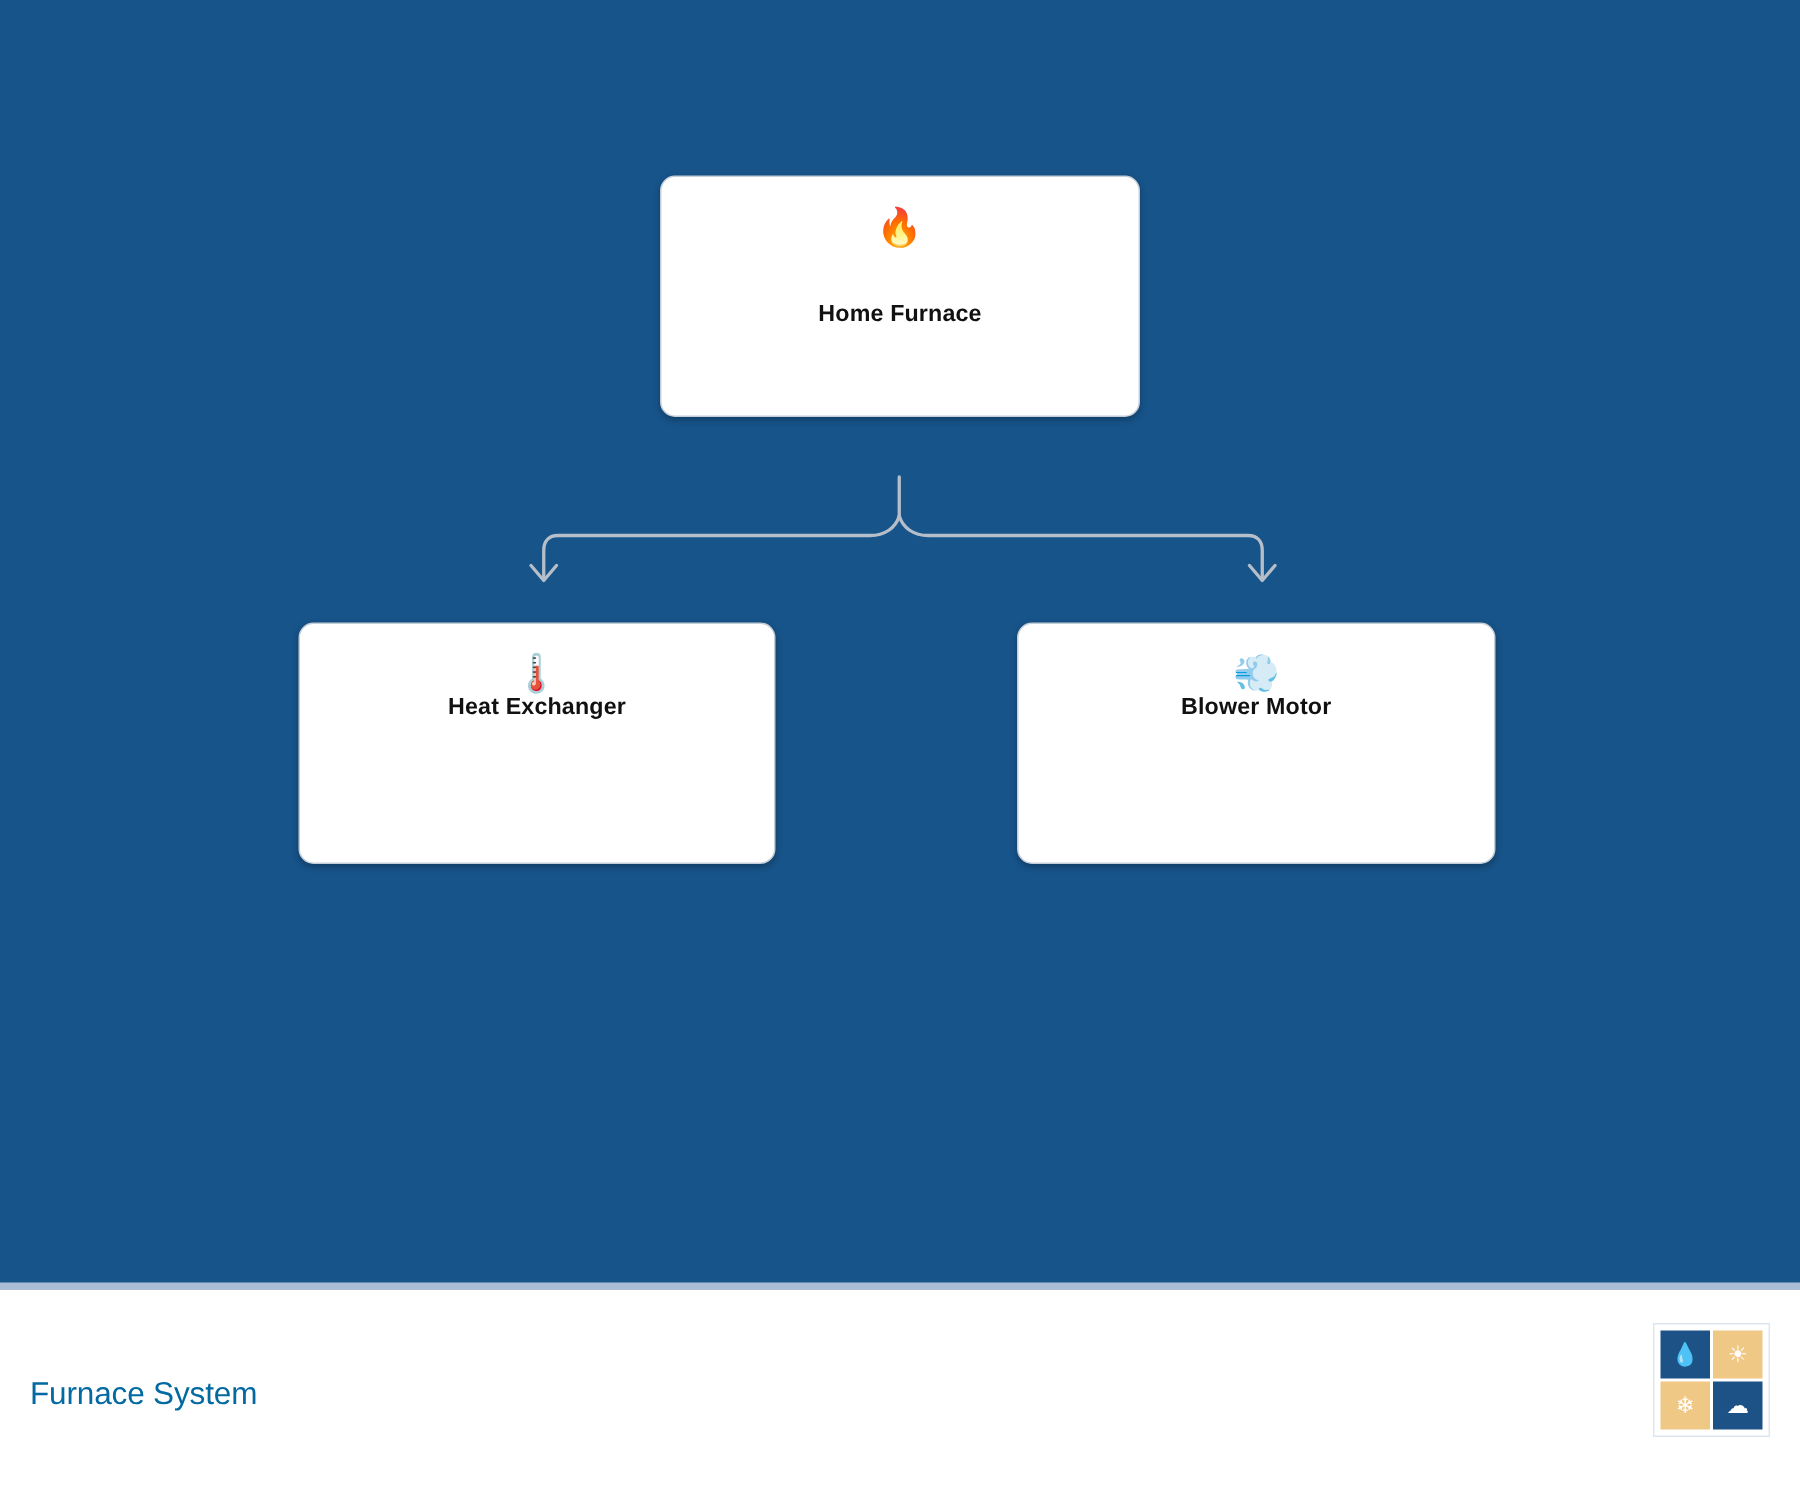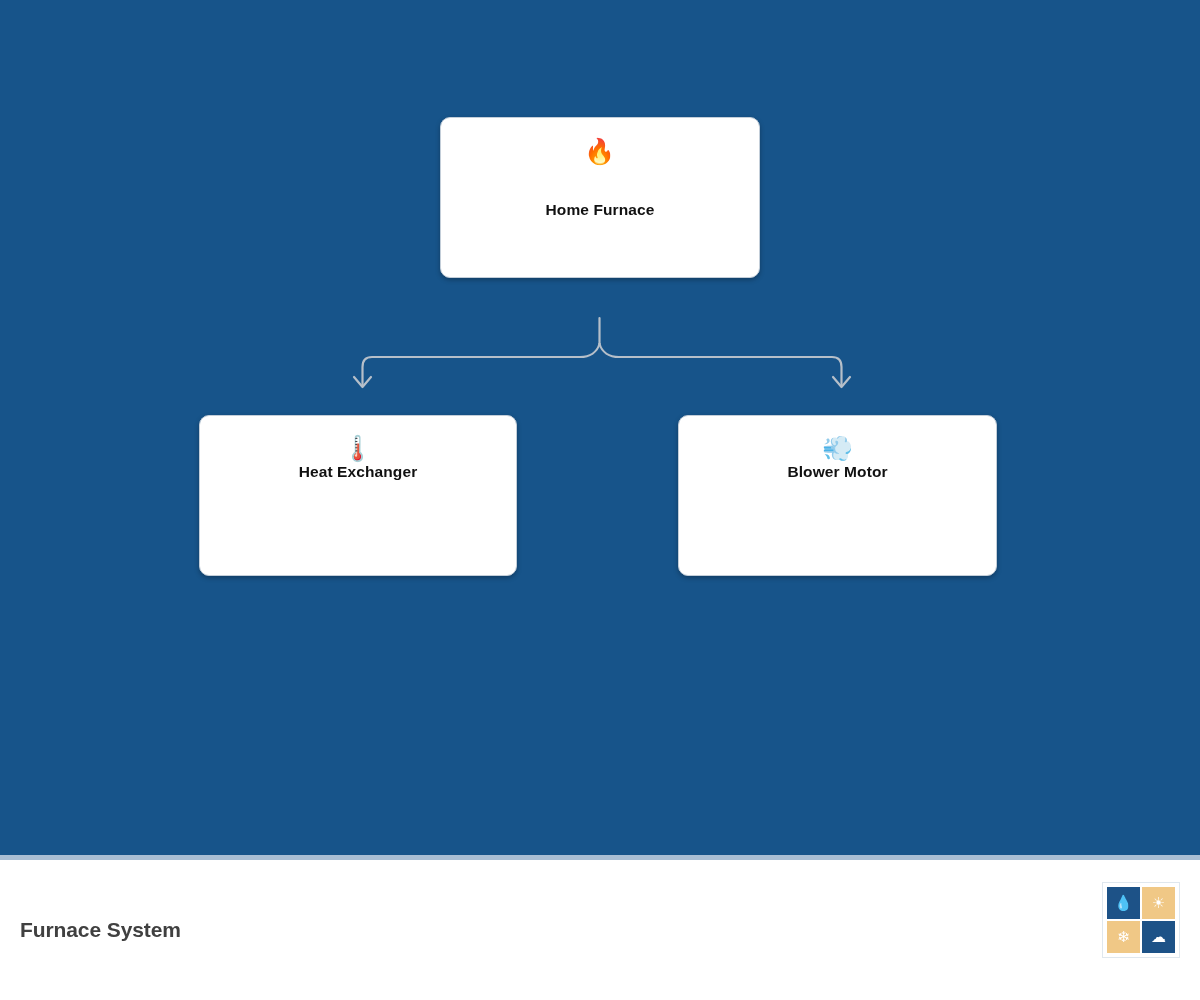--- a/index.html
+++ b/index.html
@@ -105,22 +105,22 @@
     flex: 1 1 auto;
     width: 1200px;
     background: #ffffff;
     display: flex;
     align-items: center;
     padding: 0 20px;
   }
 
   .footer-title {
     font-size: 21px;
-    font-weight: bold;
-    color: #404040;
+    font-weight: normal;
+    color: #0369a1;
     letter-spacing: -0.1px;
   }
 
   .footer-spacer { flex: 1 1 auto; }
 
   
   .footer-logo {
     position: absolute;
     right: 20px;
     top: 22px;

